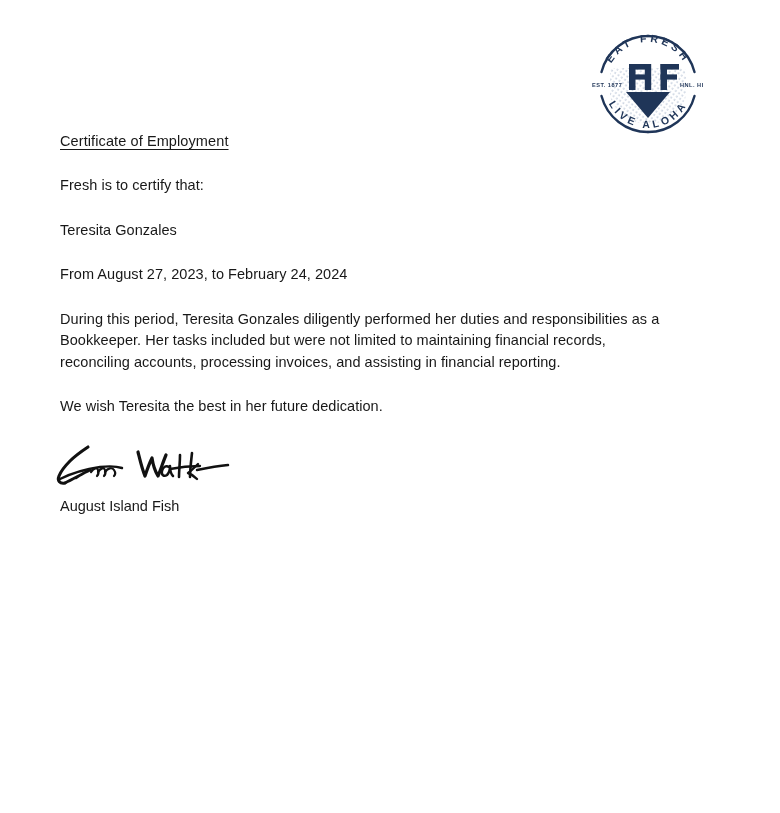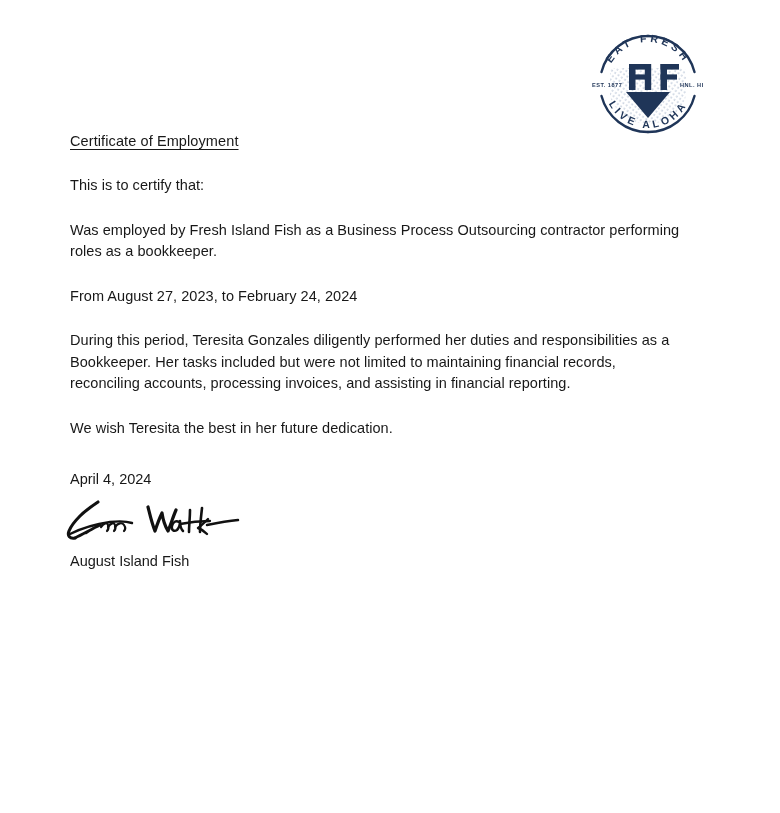--- a/index.html
+++ b/index.html
@@ -29,21 +29,21 @@
     top: 22px;
     left: 586px;
     width: 124px;
     height: 112px;
   }
   .logo-wrap svg { display: block; }
 
   
   .doc-body {
     position: absolute;
-    left: 70px;
+    left: 60px;
     top: 131px;
     width: 618px;
   }
 
   .doc-title {
     font-size: 14.5px;
     line-height: 20px;
     text-decoration: underline;
     text-underline-offset: 3px;
     margin: 0 0 24px 0;
@@ -136,33 +136,32 @@
       </g>
 
       <path d="M 40,70 L 84,70 L 62,96 Z" fill="#1F3558"></path>
     </svg>
   </div>
 
   <div class="doc-body">
 
     <div class="doc-title">Certificate of Employment</div>
 
-    <p class="para">This is to certify that:</p>
+    <p class="para">Fresh is to certify that:</p>
 
+    <p class="para">Teresita Gonzales</p>
 
-    <p class="para">Was employed by Fresh Island Fish as a Business Process Outsourcing contractor performing roles as a bookkeeper.</p>
 
     <p class="para">From August 27, 2023, to February 24, 2024</p>
 
     <p class="para">During this period, Teresita Gonzales diligently performed her duties and responsibilities as a Bookkeeper. Her tasks included but were not limited to maintaining financial records, reconciling accounts, processing invoices, and assisting in financial reporting.</p>
 
 
     <p class="para">We wish Teresita the best in her future dedication.</p>
 
-    <p class="date-line">April 4, 2024</p>
 
     <div class="sign-block">
       <svg class="sign-svg" width="200" height="56" viewBox="0 0 200 56" xmlns="http://www.w3.org/2000/svg">
         <g fill="none" stroke="#111111" stroke-linecap="round" stroke-linejoin="round">
 
           <path d="M46,8 C40,12 33,17 28,22 C23,27 19,32 17,37 C15,42 18,45 23,44" stroke-width="3.1"></path>
           <path d="M23,44 C31,40 40,35 48,31 C43,33 38,36 34,39" stroke-width="2.6"></path>
 
           <path d="M18,40 C30,34 44,30 58,28 C66,27 74,27 80,29" stroke-width="2.4"></path>
 

